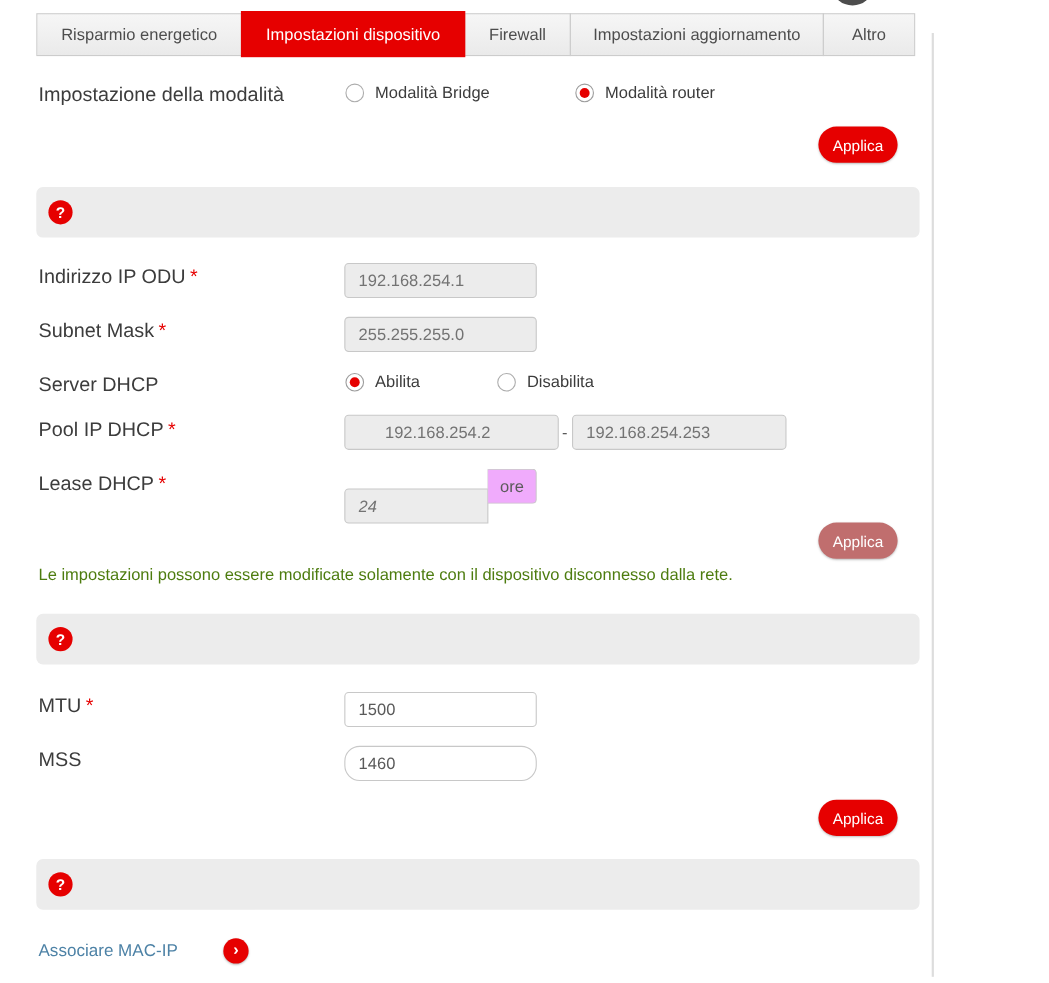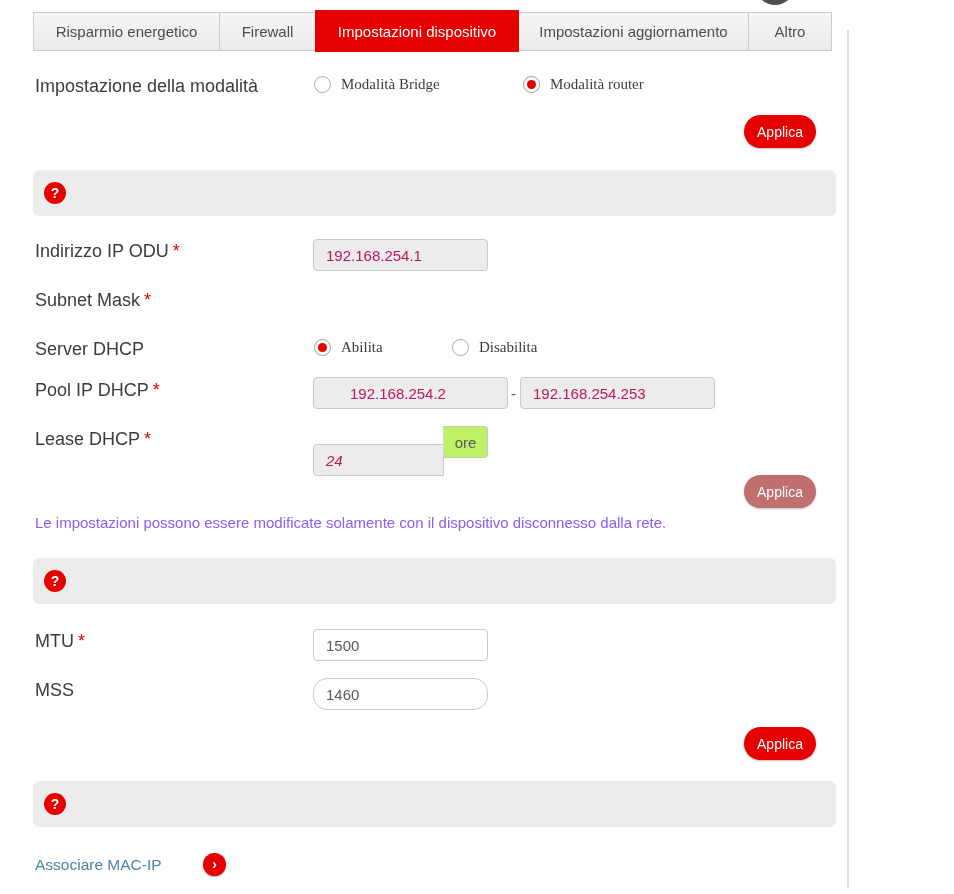--- a/index.html
+++ b/index.html
@@ -20,70 +20,70 @@
   .tab { height:39px; display:flex; align-items:center; justify-content:center;
          background:linear-gradient(#f6f6f6,#eaeaea); border:1px solid #ccc;
          margin-left:-1px; font-size:15px; color:#4d4d4d; cursor:pointer; }
   .tab:first-child { margin-left:0; }
   .tab.active { height:42px; background:#e60000; border:none; color:#fff; z-index:2; }
 
   .lbl { position:absolute; font-size:18px; color:#3c3c3c; white-space:nowrap; }
   .req { color:#e60000; margin-left:4px; }
 
   
-  .radio-item { position:absolute; display:flex; align-items:center; gap:10px; cursor:pointer;font-family:Liberation Serif, serif; }
+  .radio-item { position:absolute; display:flex; align-items:center; gap:10px; cursor:pointer; }
   .radio { width:17px; height:17px; border-radius:50%; border:1px solid #adadad; background:#fff;
            display:inline-flex; align-items:center; justify-content:center; flex:0 0 auto; }
   .radio.checked { border-color:#9d9d9d; }
   .radio.checked::after { content:""; width:9px; height:9px; border-radius:50%; background:#e60000; }
   .radio-item span.rlbl { font-size:15px; color:#3c3c3c; }
 
   
   .inp { position:absolute; height:32px; border:1px solid #c8c8c8; border-radius:4px;
          background:#fff; font-family:"Liberation Sans",sans-serif; font-size:15px;
          color:#5a5a5a; padding:0 12px; }
-  .inp:disabled, .inp.dis { background:#ececec; color:#be185d; }
+  .inp:disabled, .inp.dis { background:#ececec; color:#737373; }
   .addon { position:absolute; height:32px; display:flex; align-items:center; justify-content:center;
-           background:#bef264; border:1px solid #c8c8c8; border-left:1px solid #d5d5d5;
+           background:#f0abfc; border:1px solid #c8c8c8; border-left:1px solid #d5d5d5;
            border-radius:0 4px 4px 0; font-size:15px; color:#5a5a5a; }
   .dash { position:absolute; font-size:15px; color:#5a5a5a; }
 
   
   .btn { position:absolute; left:744px; width:72px; height:33px; border:none; border-radius:17px;
          background:#e60000; color:#fff; font-family:"Liberation Sans",sans-serif;
          font-size:14px; cursor:pointer; box-shadow:0 1px 2px rgba(0,0,0,.25); }
   .btn.muted { background:#c06e6e; }
 
   
   .band { position:absolute; left:33px; width:803px; height:46px; background:#ececec; border-radius:6px; }
   .help { position:absolute; left:11px; top:12px; width:22px; height:22px; border-radius:50%;
           background:#e60000; color:#fff; font-size:14px; font-weight:bold;
           display:flex; align-items:center; justify-content:center; cursor:pointer; }
 
-  .warning { position:absolute; left:35px; font-size:15px; color:#8b5cf6; white-space:nowrap; }
+  .warning { position:absolute; left:35px; font-size:15px; color:#4d7c0f; white-space:nowrap; }
 
   .maclink { position:absolute; left:35px; top:856px; font-size:15.5px; color:#4d82a6;
              text-decoration:none; cursor:pointer; }
   .circle-btn { position:absolute; left:203px; top:853px; width:23px; height:23px; border-radius:50%;
                 background:#e60000; color:#fff; display:flex; align-items:center; justify-content:center;
                 font-size:15px; font-weight:bold; cursor:pointer; box-shadow:0 1px 2px rgba(0,0,0,.3); }
   .circle-btn span { margin-top:-2px; }
 </style>
 </head>
 <body>
 
 <div class="page">
 
   <div class="toparc"></div>
   <div class="vline"></div>
 
   <div class="tabbar">
     <div class="tab" style="width:187px">Risparmio energetico</div>
+    <div class="tab active" style="width:204px">Impostazioni dispositivo</div>
     <div class="tab" style="width:97px">Firewall</div>
-    <div class="tab active" style="width:204px">Impostazioni dispositivo</div>
     <div class="tab" style="width:231px">Impostazioni aggiornamento</div>
     <div class="tab" style="width:84px">Altro</div>
   </div>
 
   <div class="lbl" style="left:35px; top:76px">Impostazione della modalità</div>
   <div class="radio-item" style="left:314px; top:76px">
     <span class="radio"></span>
     <span class="rlbl">Modalità Bridge</span>
   </div>
   <div class="radio-item" style="left:523px; top:76px">
@@ -97,20 +97,21 @@
   </div>
 
   <div class="lbl" style="left:35px; top:241px">
     <span>Indirizzo IP ODU</span><span class="req">*</span>
   </div>
   <input class="inp dis" style="left: 313px; top: 239px; width: 175px;" disabled="" value="192.168.254.1">
 
   <div class="lbl" style="left:35px; top:290px">
     <span>Subnet Mask</span><span class="req">*</span>
   </div>
+  <input class="inp dis" style="left: 313px; top: 288px; width: 175px;" disabled="" value="255.255.255.0">
 
   <div class="lbl" style="left:35px; top:339px">Server DHCP</div>
   <div class="radio-item" style="left:314px; top:339px">
     <span class="radio checked"></span>
     <span class="rlbl">Abilita</span>
   </div>
   <div class="radio-item" style="left:452px; top:339px">
     <span class="radio"></span>
     <span class="rlbl">Disabilita</span>
   </div>

